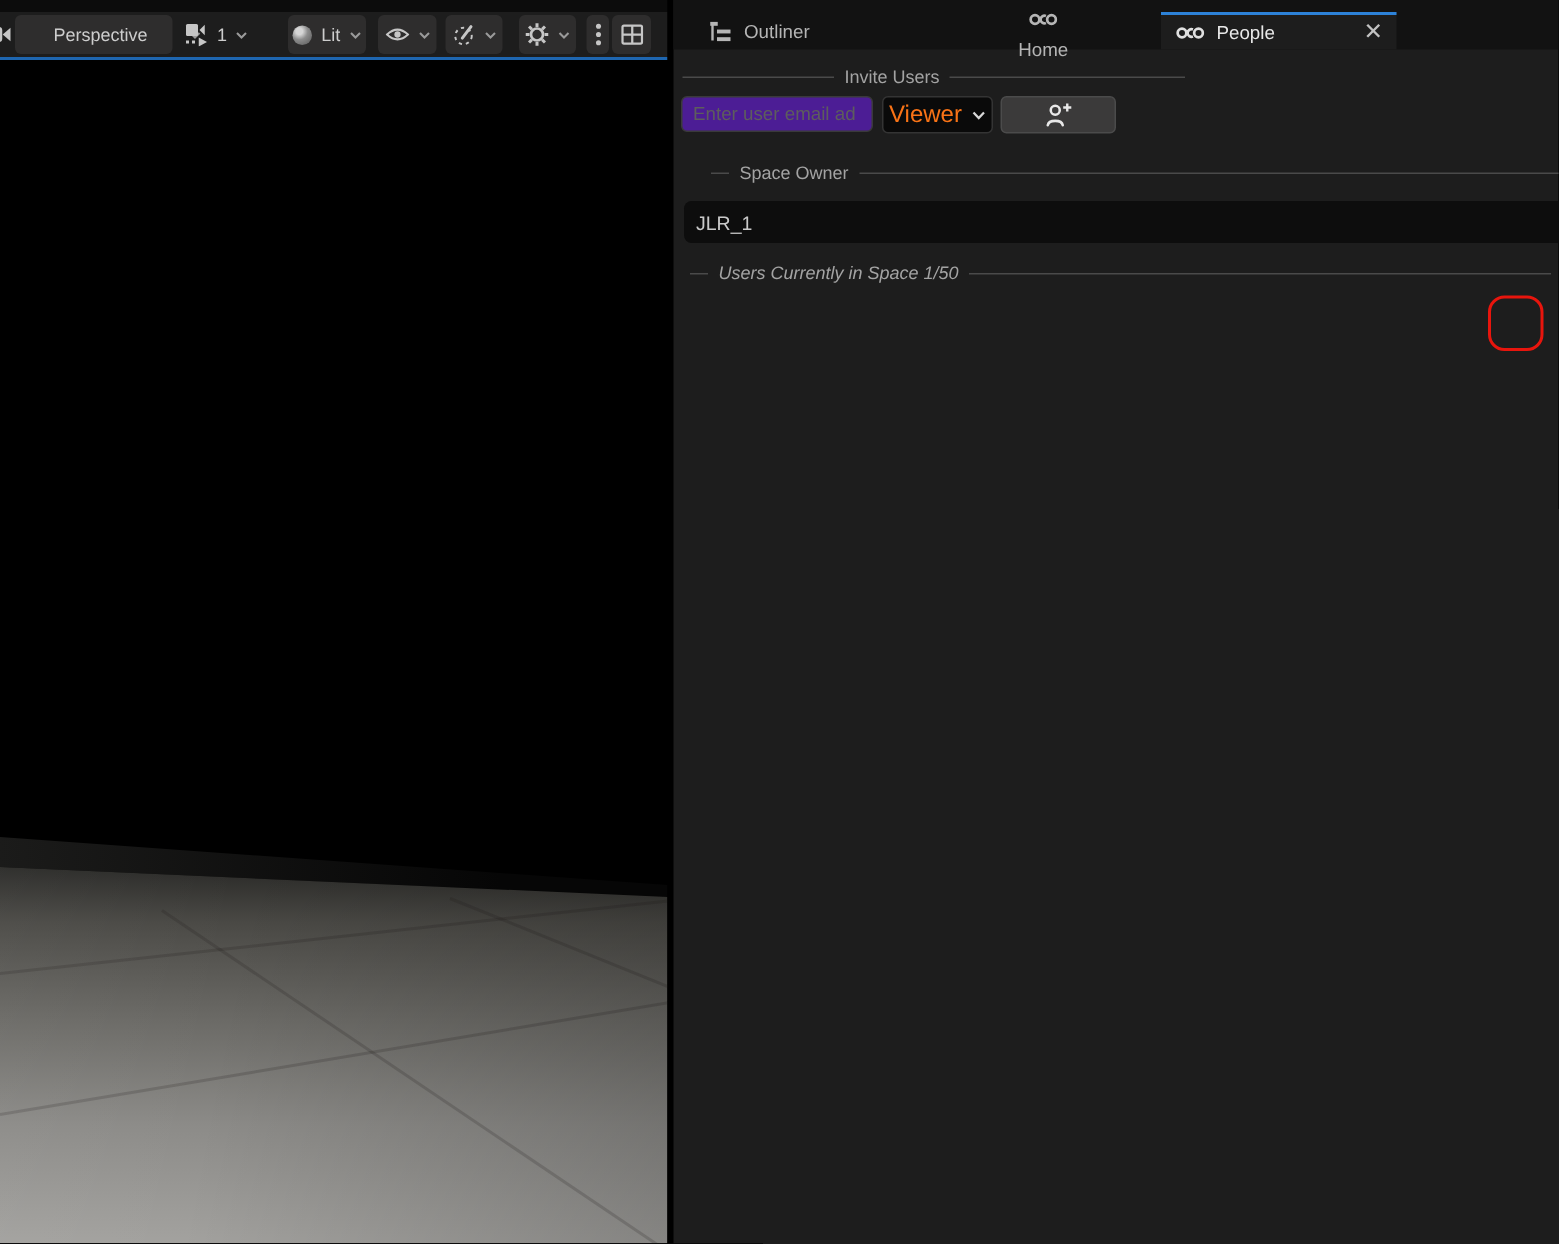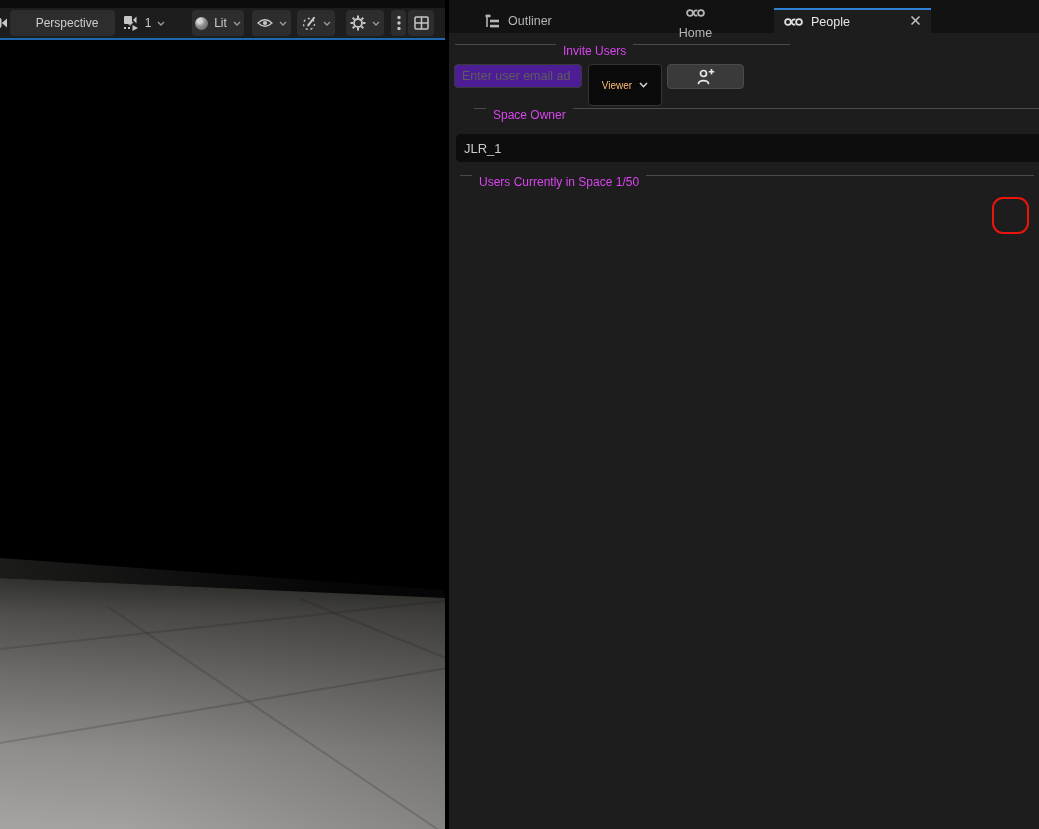--- a/index.html
+++ b/index.html
@@ -33,33 +33,33 @@
   .seam { position:absolute; height:2px; background:rgba(25,24,22,0.18); transform-origin:left center; }
 
   
   .panel { position:absolute; left:449px; top:0; width:590px; height:829px; background:#1d1d1d; }
   .tabstrip { position:absolute; left:0; top:0; width:590px; height:33px; background:#121212; }
   .tab { position:absolute; top:8px; height:25px; width:161px; display:flex; align-items:center;
          gap:8px; padding-left:10px; color:#b5b5b5; font-size:12.5px; cursor:pointer; }
   .tab.active { background:#1d1d1d; color:#e8e8e8; border-top:2px solid #2d82d8; padding-top:0; }
   .tab .tab-close { position:absolute; right:10px; top:5px; }
 
-  .section-head { position:absolute; display:flex; align-items:flex-start; gap:7px;
-                  color:#d946ef; font-size:12px; height:14px; }
+  .section-head { position:absolute; display:flex; align-items:center; gap:7px;
+                  color:#a3a3a3; font-size:12px; height:14px; }
   .hline { height:1px; background:#4a4a4a; }
   .hline.fill { flex:1; }
 
   .email-input { position:absolute; left:5px; top:64px; width:128px; height:24px;
     background:#4c1d95; border:1px solid #3a3a3a; border-radius:4px; color:#cfcfcf;
     font-size:12.5px; padding:0 7px; outline:none; font-family:"Liberation Sans",sans-serif; }
   .email-input::placeholder { color:#5d5d5d; }
 
-  .role-btn { position:absolute; left:139px; top:64px; width:74px; height:42px;
-    background:#0a0a0a; border:1px solid #343434; border-radius:4px; color:#fdba74;
-    font-size:10px; display:flex; align-items:center; justify-content:center; gap:7px; cursor:pointer; }
+  .role-btn { position:absolute; left:139px; top:64px; width:74px; height:25px;
+    background:#0a0a0a; border:1px solid #343434; border-radius:4px; color:#f97316;
+    font-size:16px; display:flex; align-items:center; justify-content:center; gap:7px; cursor:pointer; }
 
   .add-btn { position:absolute; left:218px; top:64px; width:77px; height:25px;
     background:#3b3a3a; border:1px solid #4b4b4b; border-radius:4px;
     display:flex; align-items:center; justify-content:center; cursor:pointer; }
 
   .user-row { position:absolute; left:7px; width:649px; height:28px; background:#0d0d0d;
     border-radius:5px; display:flex; align-items:center; color:#c9c9c9; font-size:13px;
     padding-left:8px; }
   .ghost-btn { position:absolute; right:6px; top:1px; width:30px; height:26px;
     display:flex; align-items:center; justify-content:center; cursor:pointer; }
@@ -202,21 +202,21 @@
       </div>
     </div>
 
     <div class="vp-accentline" style="background:#1e66b0;"></div>
   </div>
 
   <div class="panel">
 
     <div class="tabstrip">
 
-      <div class="tab" style="left:16px;padding-left:20px;">
+      <div class="tab" style="left:4px;padding-left:20px;">
         <span class="ticon">
           <svg width="15" height="14" viewBox="0 0 15 14">
             <line x1="2" y1="1" x2="2" y2="13" stroke="#b5b5b5" stroke-width="1.6"></line>
             <rect x="0.5" y="0.6" width="5" height="2.6" fill="#b5b5b5"></rect>
             <rect x="5" y="5.7" width="9" height="2.6" fill="#b5b5b5"></rect>
             <rect x="5" y="10.8" width="9" height="2.6" fill="#b5b5b5"></rect>
           </svg>
         </span>
         <span>Outliner</span>
       </div>
@@ -281,21 +281,21 @@
     <div class="section-head" style="left:25px; top:108px; width:574px;">
       <span class="hline" style="width:12px;"></span>
       <span>Space Owner</span>
       <span class="hline fill"></span>
     </div>
 
     <div class="user-row" style="top:134px;">
       <span>JLR_1</span>
     </div>
 
-    <div class="section-head" style="left:11px; top:175px; width:574px;">
+    <div class="section-head" style="left:11px; top:175px; width:574px;font-style:italic;">
       <span class="hline" style="width:12px;"></span>
       <span>Users Currently in Space 1/50</span>
       <span class="hline fill"></span>
     </div>
 
 
     <div class="annotation"></div>
 
   </div>
 </div>

